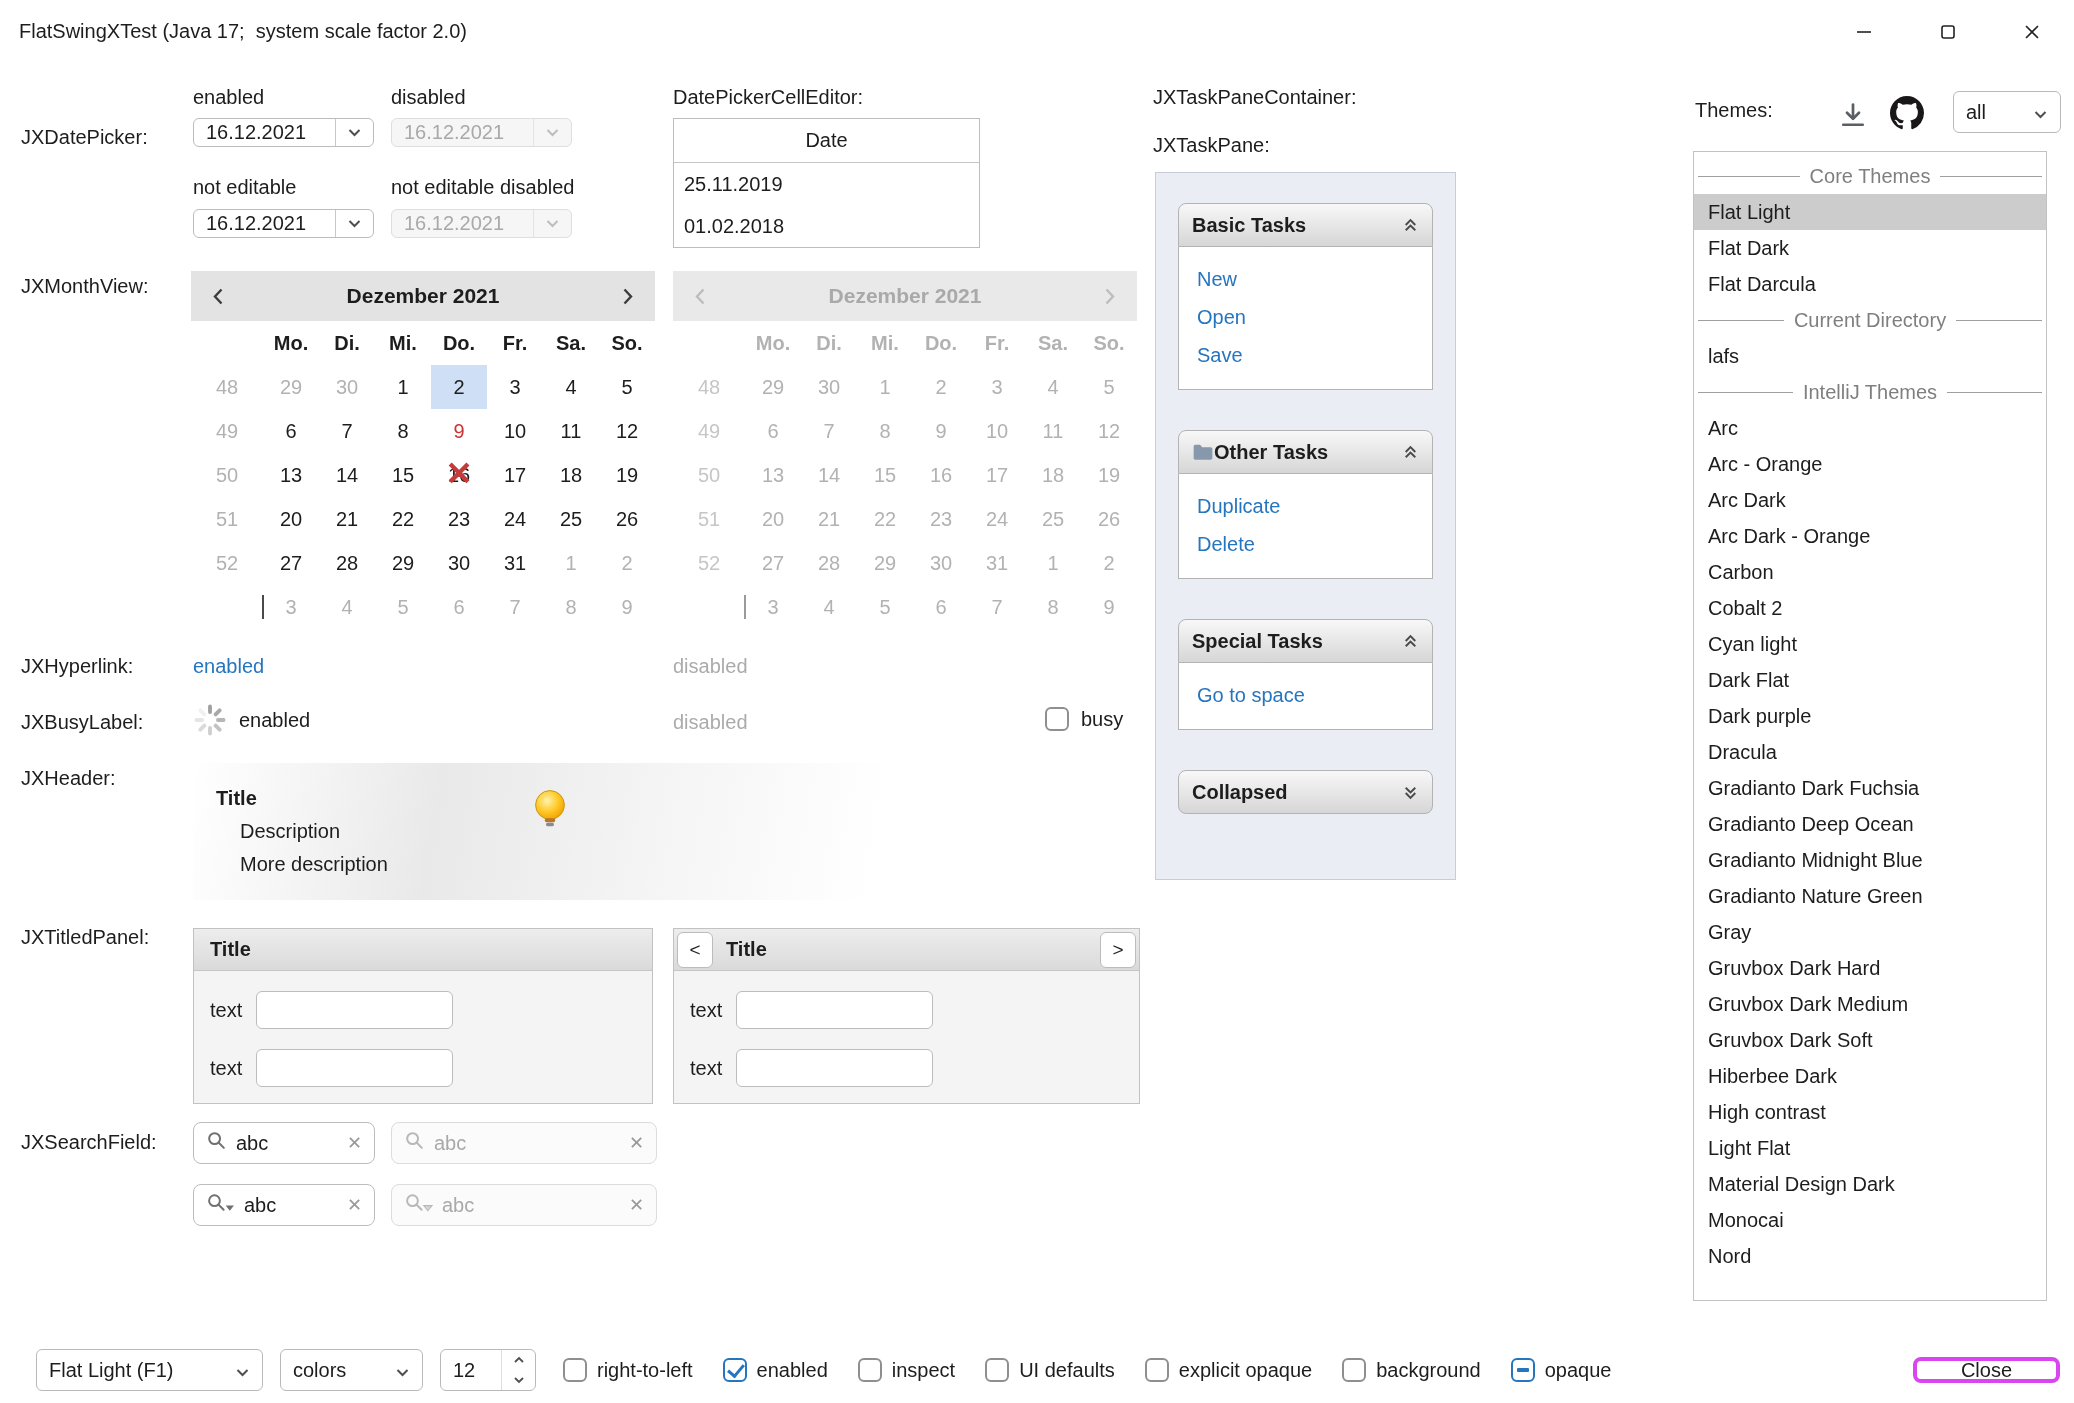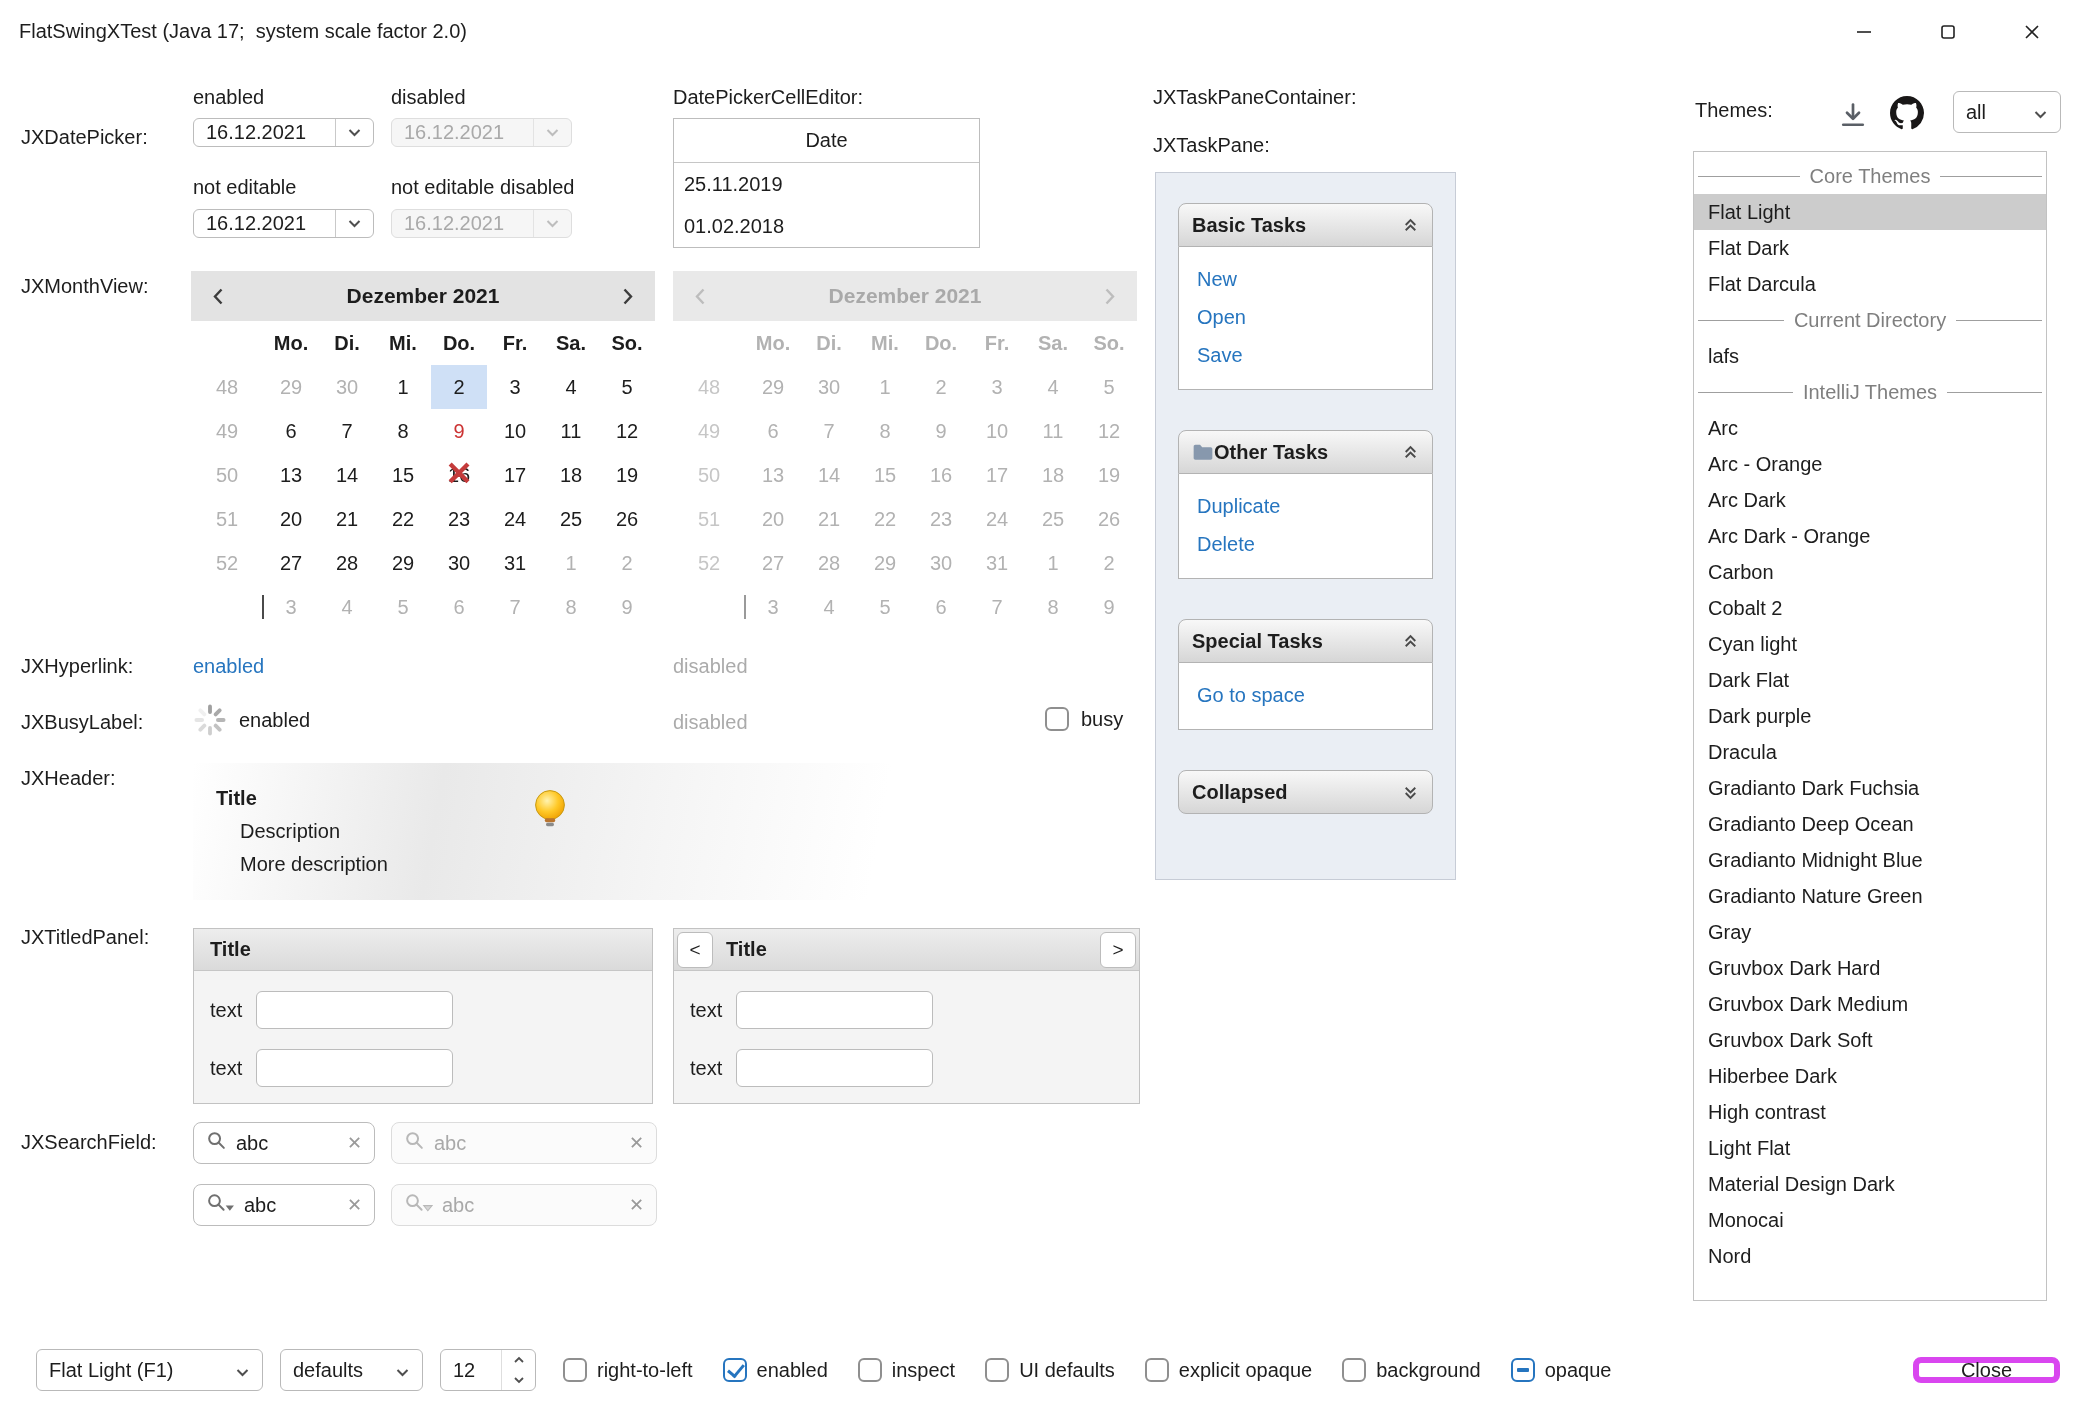--- a/index.html
+++ b/index.html
@@ -105,21 +105,21 @@
   
   .combo{height:42px;border:1px solid #b9b9b9;border-radius:6px;background:#fff;display:flex;align-items:center;padding:0 12px;gap:10px}
   .combo .cval{flex:1;white-space:nowrap}
   .spinner{width:96px;height:42px;border:1px solid #b9b9b9;border-radius:6px;background:#fff;display:flex;align-items:stretch}
   .spinner .num{flex:1;display:flex;align-items:center;padding-left:12px}
   .spinner .btns{width:34px;border-left:1px solid #dedede;display:flex;flex-direction:column}
   .spinner .sbtn{flex:1;display:flex;align-items:center;justify-content:center}
   .bottombar{position:absolute;left:0;right:0;top:1347px;height:46px;display:flex;align-items:center;padding:0 14px 0 36px}
   .cb-group{display:flex;align-items:center;gap:30px;margin-left:27px}
   .cb-item{display:flex;align-items:center;gap:10px;cursor:pointer}
-  .close-btn{margin-left:auto;width:147px;height:26px;border:6px solid #d946ef;border-radius:8px;background:#fff;display:flex;align-items:center;justify-content:center;font-size:20px}
+  .close-btn{margin-left:auto;width:147px;height:26px;border:4px solid #d946ef;border-radius:8px;background:#fff;display:flex;align-items:center;justify-content:center;font-size:20px}
 </style>
 </head>
 <body>
 
 <div class="titlebar">
   <span class="win-title">FlatSwingXTest (Java 17;  system scale factor 2.0)</span>
   <div class="win-controls">
     <div class="win-btn">
         <svg width="22" height="22" viewBox="0 0 22 22">
           <line x1="4" y1="11" x2="18" y2="11" stroke="#222" stroke-width="1.6"></line>
@@ -582,21 +582,21 @@
   </div>
 
 <div class="bottombar">
   <div class="combo" style="width:227px">
     <span class="cval">Flat Light (F1)</span>
     <span><svg width="15" height="9" viewBox="0 0 15 9">
           <path d="M2.5 2 7.5 7 12.5 2" fill="none" stroke="#4f4f4f" stroke-width="2"></path>
         </svg></span>
   </div>
   <div class="combo" style="width:143px;margin-left:17px">
-    <span class="cval">defaults</span>
+    <span class="cval">colors</span>
     <span><svg width="15" height="9" viewBox="0 0 15 9">
           <path d="M2.5 2 7.5 7 12.5 2" fill="none" stroke="#4f4f4f" stroke-width="2"></path>
         </svg></span>
   </div>
   <div class="spinner" style="margin-left:17px">
     <span class="num">12</span>
     <span class="btns">
       <span class="sbtn">
           <svg width="12" height="8" viewBox="0 0 12 8">
             <path d="M2 6 6 2l4 4" fill="none" stroke="#4f4f4f" stroke-width="1.8"></path>

